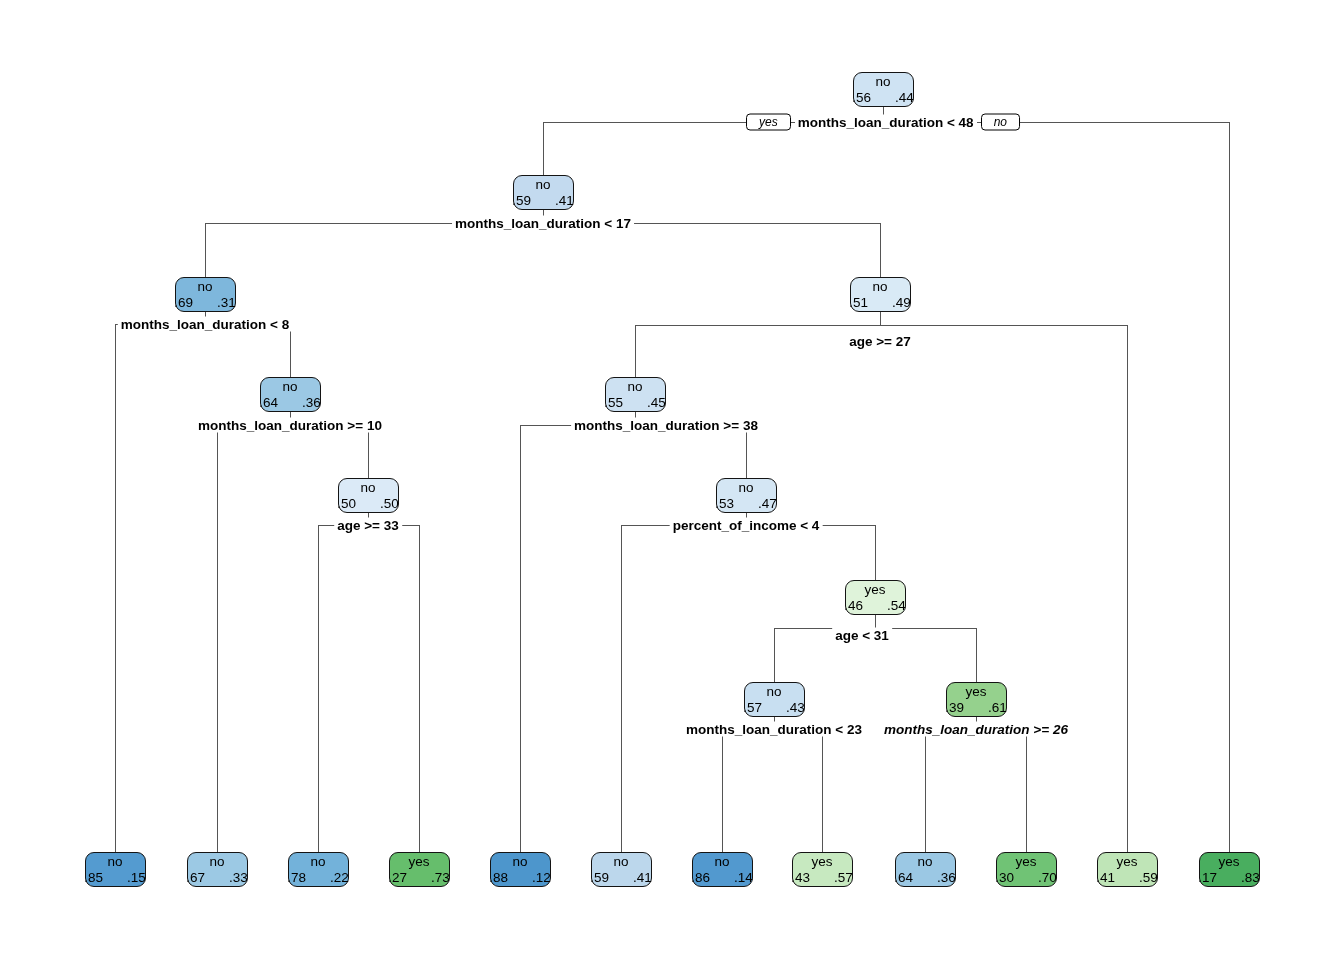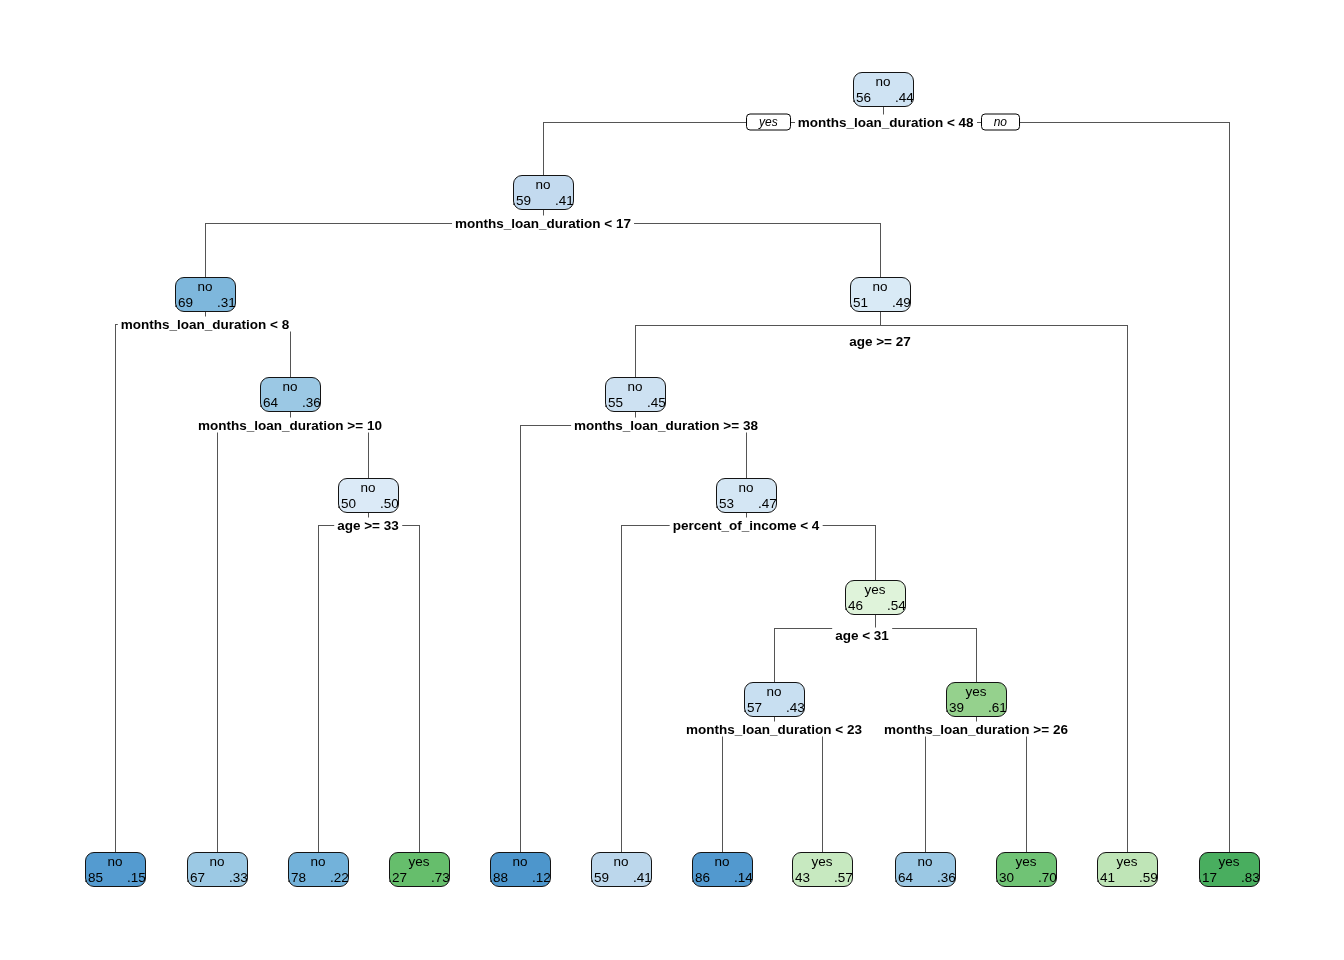--- a/index.html
+++ b/index.html
@@ -105,21 +105,21 @@
     </div>
     <div class="split-row" style="left: 746px; top: 525px; justify-content: center;">
       <span class="split-label">percent_of_income &lt; 4</span>
     </div>
     <div class="split-row" style="left: 862px; top: 628px; margin-top: 7px;">
       <span class="split-label">age &lt; 31</span>
     </div>
     <div class="split-row" style="left: 774px; top: 729px;">
       <span class="split-label">months_loan_duration &lt; 23</span>
     </div>
-    <div class="split-row" style="left: 976px; top: 729px;">
+    <div class="split-row" style="left: 976px; top: 729px; font-style: italic;">
       <span class="split-label">months_loan_duration &gt;= 26</span>
     </div>
     <div class="node" style="left: 852.5px; top: 72px; background: rgb(207, 227, 243);">
       <div class="node-class">no</div>
       <div class="node-probs">
         <span>.56</span>
         <span>.44</span>
       </div>
     </div>
     <div class="node" style="left: 512.5px; top: 175px; background: rgb(195, 218, 239);">

